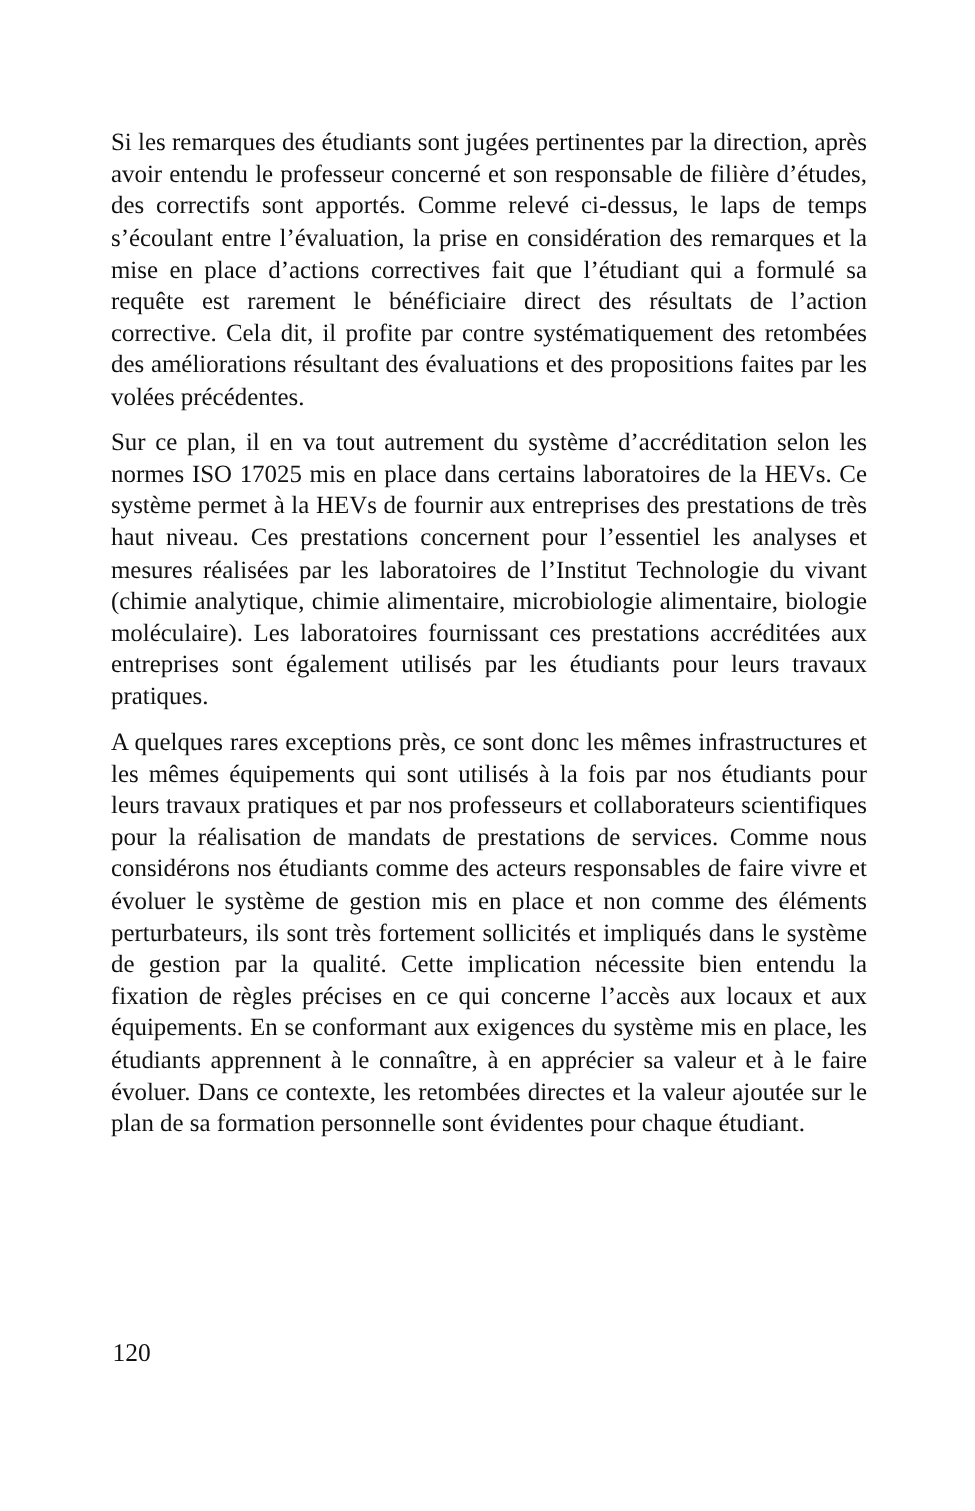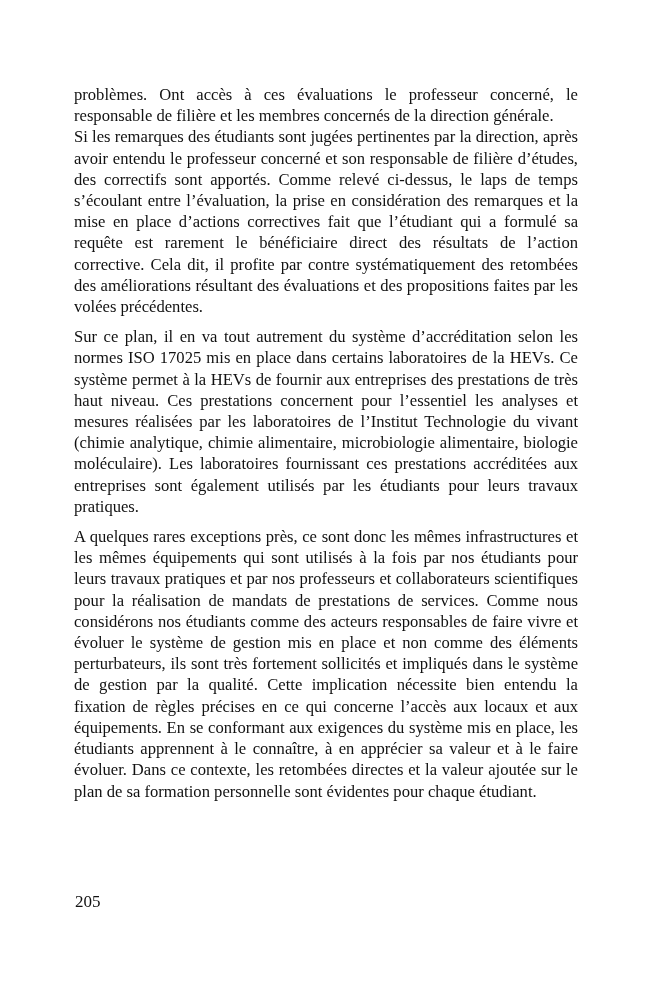--- a/index.html
+++ b/index.html
@@ -37,19 +37,18 @@
       top: 892px;
       font-family: "Liberation Serif", "DejaVu Serif", serif;
       font-size: 17px;
       color: #111111;
     }
   </style>
 </head>
 <body>
 
 <div class="page">
-  <p class="para">problèmes. Ont accès à ces évaluations le professeur concerné, le responsable de filière et les membres concernés de la direction générale.</p>
   <p class="para">Si les remarques des étudiants sont jugées pertinentes par la direction, après avoir entendu le professeur concerné et son responsable de filière d’études, des correctifs sont apportés. Comme relevé ci-dessus, le laps de temps s’écoulant entre l’évaluation, la prise en considération des remarques et la mise en place d’actions correctives fait que l’étudiant qui a formulé sa requête est rarement le bénéficiaire direct des résultats de l’action corrective. Cela dit, il profite par contre systématiquement des retombées des améliorations résultant des évaluations et des propositions faites par les volées précédentes.</p>
   <p class="para gap">Sur ce plan, il en va tout autrement du système d’accréditation selon les normes ISO 17025 mis en place dans certains laboratoires de la HEVs. Ce système permet à la HEVs de fournir aux entreprises des prestations de très haut niveau. Ces prestations concernent pour l’essentiel les analyses et mesures réalisées par les laboratoires de l’Institut Technologie du vivant (chimie analytique, chimie alimentaire, microbiologie alimentaire, biologie moléculaire). Les laboratoires fournissant ces prestations accréditées aux entreprises sont également utilisés par les étudiants pour leurs travaux pratiques.</p>
   <p class="para gap">A quelques rares exceptions près, ce sont donc les mêmes infrastructures et les mêmes équipements qui sont utilisés à la fois par nos étudiants pour leurs travaux pratiques et par nos professeurs et collaborateurs scientifiques pour la réalisation de mandats de prestations de services. Comme nous considérons nos étudiants comme des acteurs responsables de faire vivre et évoluer le système de gestion mis en place et non comme des éléments perturbateurs, ils sont très fortement sollicités et impliqués dans le système de gestion par la qualité. Cette implication nécessite bien entendu la fixation de règles précises en ce qui concerne l’accès aux locaux et aux équipements. En se conformant aux exigences du système mis en place, les étudiants apprennent à le connaître, à en apprécier sa valeur et à le faire évoluer. Dans ce contexte, les retombées directes et la valeur ajoutée sur le plan de sa formation personnelle sont évidentes pour chaque étudiant.</p>
 </div>
 
-<div class="page-number">205</div>
+<div class="page-number">120</div>
 
 </body></html>

